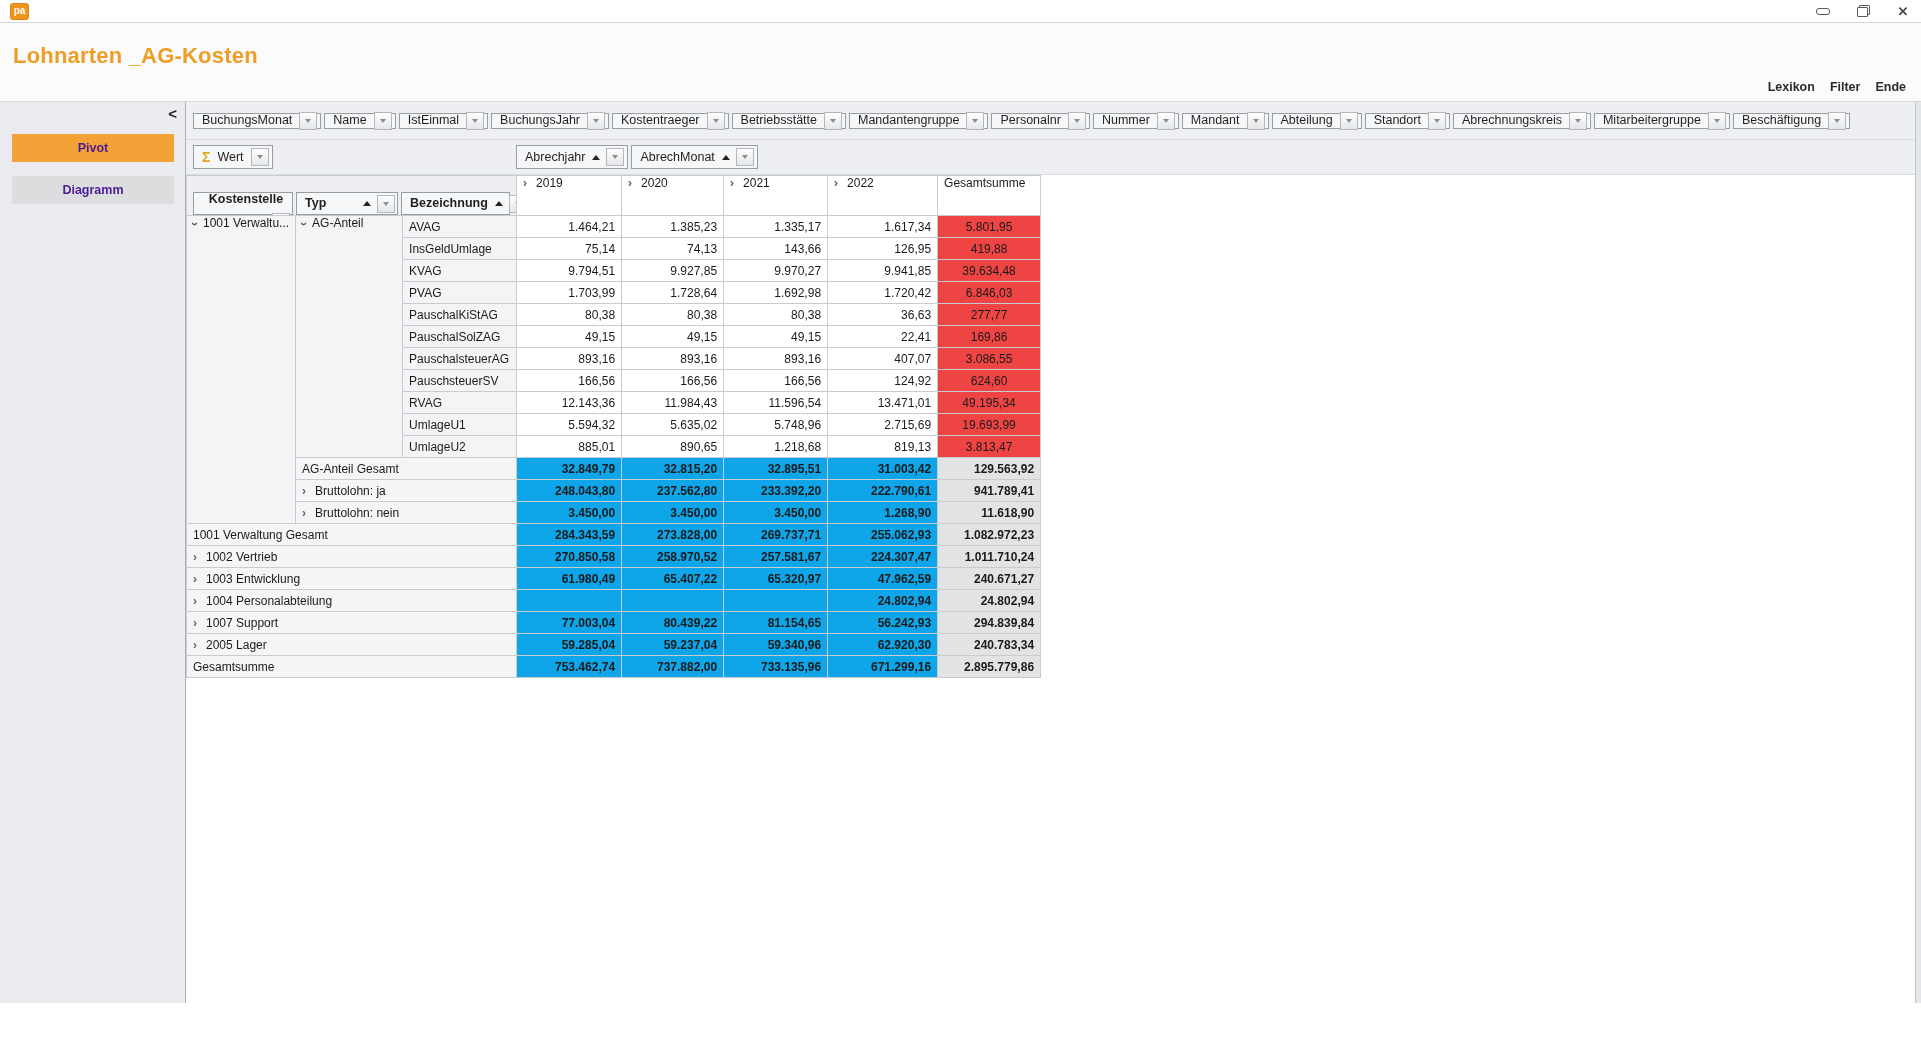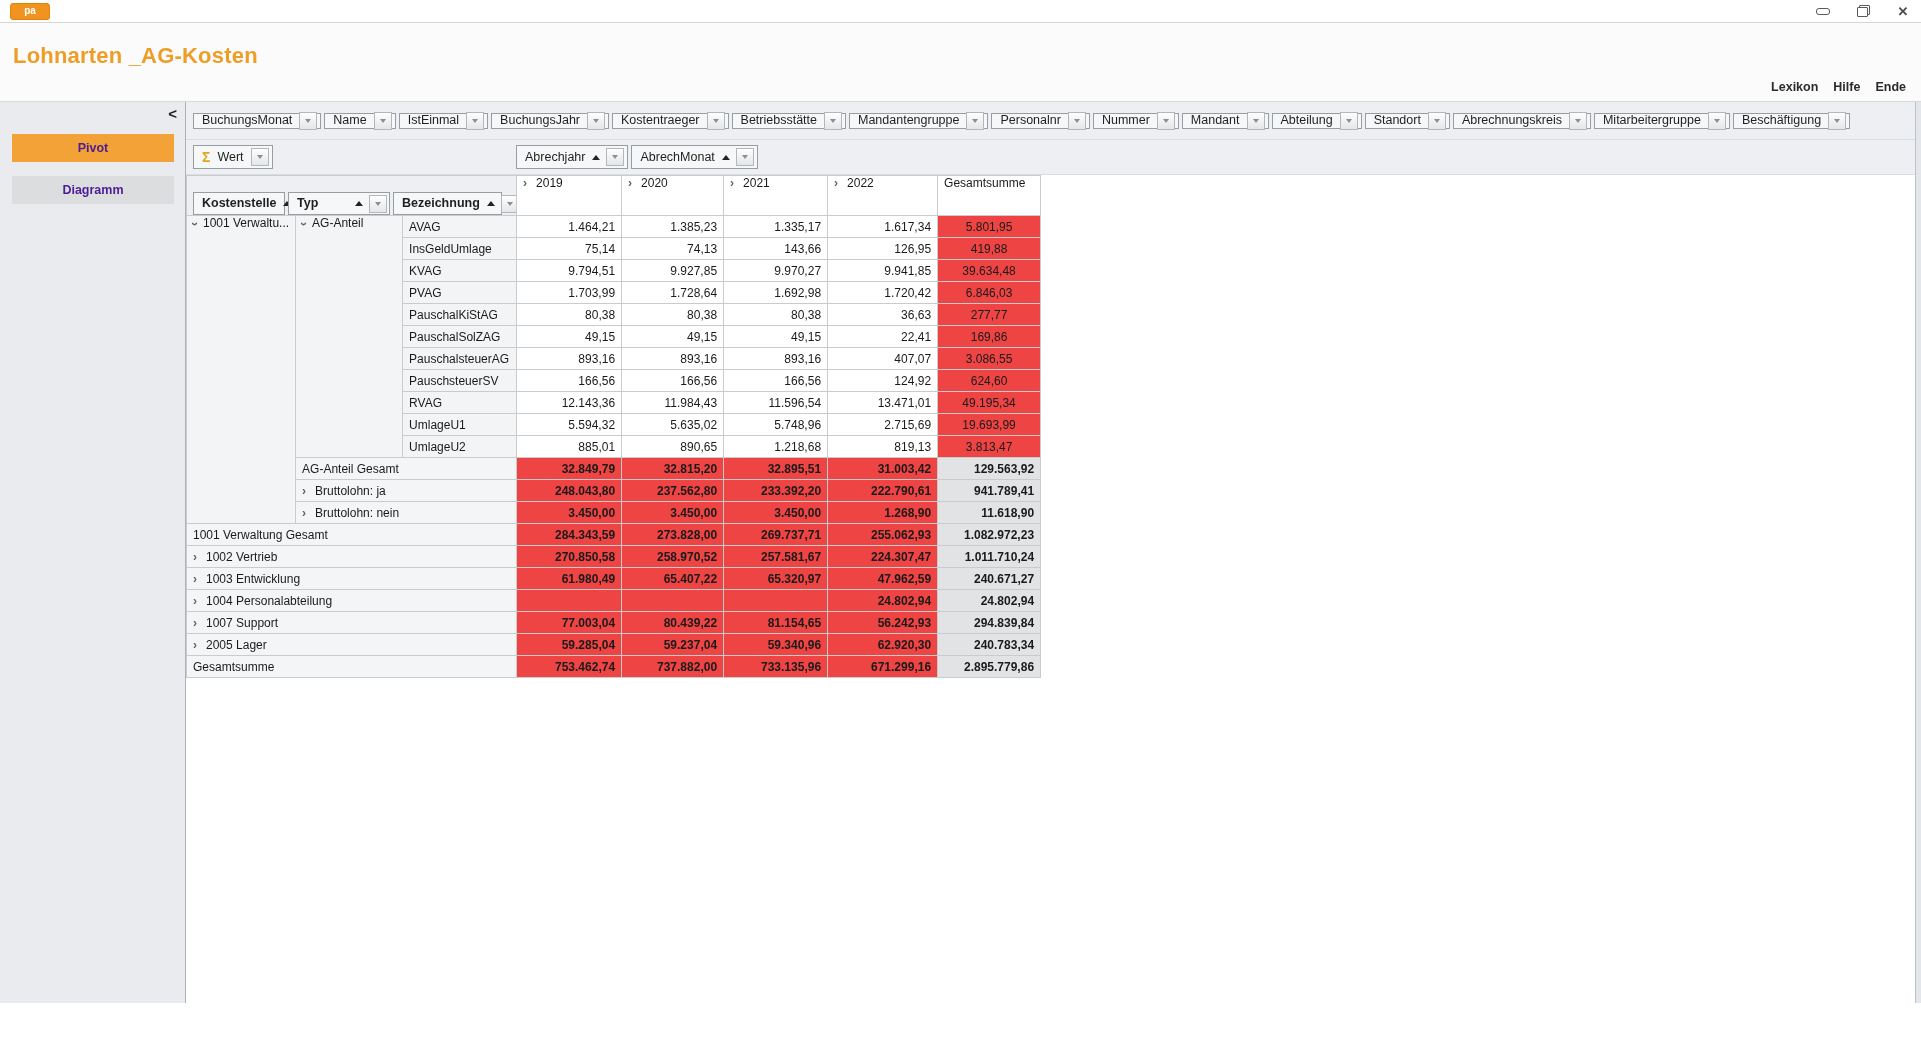--- a/index.html
+++ b/index.html
@@ -9,21 +9,21 @@
     background: #fff; overflow: hidden;
     font-family: "Liberation Sans", sans-serif;
     font-size: 12px; color: #1a1a1a;
   }
   
   .titlebar {
     height: 23px; background: #fff; border-bottom: 1px solid #d6d6d6;
     display: flex; align-items: center; padding: 0 10px;
   }
   .logo {
-    width: 40px; height: 17px; background: #F0941F; border: 1px solid #de8510;
+    width: 19px; height: 17px; background: #F0941F; border: 1px solid #de8510;
     border-radius: 3px; color: #fff; font-weight: bold; font-size: 10px;
     display: flex; align-items: center; justify-content: center; line-height: 1;
   }
   .win-controls { margin-left: auto; display: flex; gap: 24px; align-items: center; }
   .wc { display: inline-flex; align-items: center; justify-content: center; width: 16px; height: 14px; cursor: default; }
   .min-glyph { width: 14px; height: 7px; border: 1.5px solid #5a5a5a; border-radius: 3px; }
   .res-glyph { position: relative; width: 13px; height: 12px; }
   .res-glyph::before { content:""; position:absolute; top:0; right:0; width:9px; height:8px; border:1.5px solid #5a5a5a; border-radius:1px; }
   .res-glyph::after  { content:""; position:absolute; bottom:0; left:0; width:9px; height:8px; border:1.5px solid #5a5a5a; border-radius:1px; background:#fff; }
   .close-glyph { font-size: 13px; color: #4a4a4a; font-weight: bold; line-height: 1; }
@@ -70,21 +70,21 @@
   .corner-flex .chip { height: 23px; padding-right: 2px; }
   th.yearhead { background: #fff; font-weight: normal; text-align: left; vertical-align: top; padding-top: 4px; }
   th.totalhead { background: #fff; font-weight: normal; text-align: left; vertical-align: top; padding-top: 4px; }
   .chev { color: #5f6368; font-weight: bold; font-size: 12px; margin-right: 9px; display: inline-block; }
   .chev-exp { transform: rotate(90deg) translateX(1px); margin-right: 6px; }
   td.group { background: #f3f4f6; vertical-align: top; padding-top: 3px; text-overflow: ellipsis; }
   td.rowhead { background: #f3f4f6; }
   td.val { text-align: right; background: #fff; }
   td.tot { text-align: center; background: #ef4444; font-weight: normal; }
   td.sum-label { background: #f4f5f7; }
-  td.sum-val { text-align: right; background: #ef4444; font-weight: bold; }
+  td.sum-val { text-align: right; background: #0ea5e9; font-weight: bold; }
   td.sum-tot { text-align: right; background: #e2e3e5; font-weight: bold; }
   
   .vscroll { position: absolute; top: 0; right: 0; width: 6px; height: 100%; background: #e3e6ea; border-left: 1px solid #bfc3c8; }
 </style>
 </head>
 <body>
 
 <div class="screen">
 
   <div class="titlebar">
@@ -99,21 +99,21 @@
       <span class="wc">
           <span class="close-glyph">✕</span>
         </span>
     </div>
   </div>
 
   <div class="app-header">
     <div class="app-title">Lohnarten _AG-Kosten</div>
     <div class="header-links">
       <span>Lexikon</span>
-      <span>Hilfe</span>
+      <span>Filter</span>
       <span>Ende</span>
     </div>
   </div>
 
 
   <div class="bodyrow">
 
     <div class="sidebar">
       <span class="collapse">&lt;</span>
       <div class="side-btn active">Pivot</div>
@@ -280,21 +280,21 @@
             <col style="width: 105px;">
             <col style="width: 102px;">
             <col style="width: 104px;">
             <col style="width: 110px;">
             <col style="width: 103px;">
           </colgroup>
           <thead>
             <tr>
               <th class="corner" colspan="3" style="height: 40px;">
                 <div class="corner-flex">
-                  <div class="chip" style="width: 92px;">
+                  <div class="chip" style="width: 100px; flex-direction: column;">
                     <span class="chip-label">Kostenstelle</span>
                     <span class="grp">
                       <i class="sort-up"></i>
                       <span class="chip-btn">
                         <i class="tri"></i>
                       </span>
                     </span>
                   </div>
                   <div class="chip" style="width: 102px;">
                     <span class="chip-label">Typ</span>

